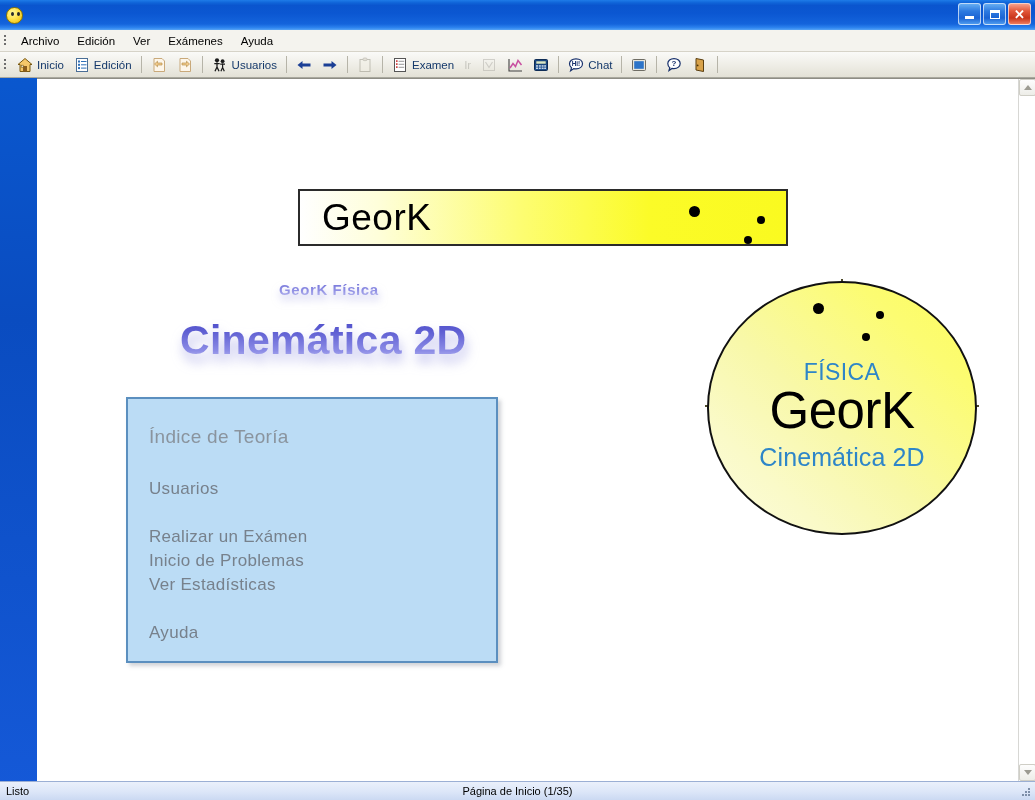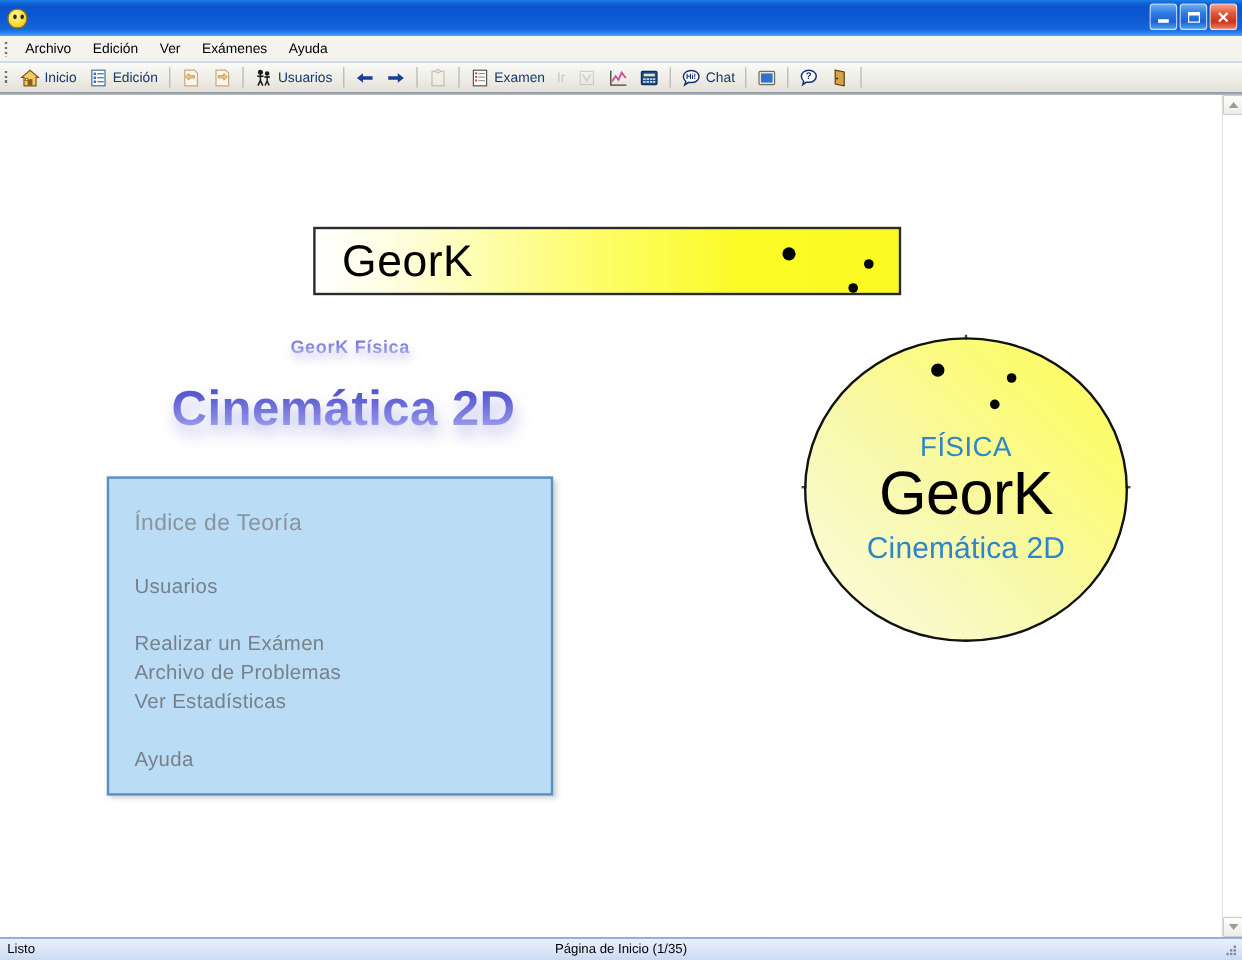--- a/index.html
+++ b/index.html
@@ -97,20 +97,21 @@
   .tb-label { font-size:11.5px; color:#15396B; }
   .tb-btn.disabled .tb-label { color:#9A9A92; }
   .tb-sep { width:1px; height:17px; background:#B6B4A8; margin:0 4px; flex:0 0 auto; }
   .ico { width:16px; height:16px; position:relative; flex:0 0 auto; display:block; }
 
   
   #client-wrap {
     flex:1 1 auto; display:flex; position:relative;
     background:#fff; border-top:1px solid #8E8D84;
     min-height:0;
+    margin-left:37px;
   }
   #canvas {
     flex:1 1 auto; position:relative; background:#FFFFFF; overflow:hidden;
   }
 
   
   #vscroll {
     width:17px; flex:0 0 auto; background:#FBFBFB;
     border-left:1px solid #D7D7D4;
     display:flex; flex-direction:column; justify-content:space-between;
@@ -449,21 +450,21 @@
         <div class="bdot" style="left:444px; top:45px; width:8px; height:8px;"></div>
       </div>
 
       <div id="subtitle">GeorK Física</div>
       <div id="maintitle">Cinemática 2D</div>
 
       <div id="menupanel">
         <div class="mp-item head" style="top:27px;">Índice de Teoría</div>
         <div class="mp-item" style="top:80px;">Usuarios</div>
         <div class="mp-item" style="top:128px;">Realizar un Exámen</div>
-        <div class="mp-item" style="top:152px;">Archivo de Problemas</div>
+        <div class="mp-item" style="top:152px;">Inicio de Problemas</div>
         <div class="mp-item" style="top:176px;">Ver Estadísticas</div>
         <div class="mp-item" style="top:224px;">Ayuda</div>
       </div>
 
       <div id="logo">
 
         <div class="tick" style="left:138px; top:2px;  width:2px; height:34px;"></div>
         <div class="tick" style="left:138px; top:222px;width:2px; height:36px;"></div>
         <div class="tick" style="left:2px;  top:128px; width:28px; height:2px;"></div>
         <div class="tick" style="left:243px;top:128px; width:33px; height:2px;"></div>

